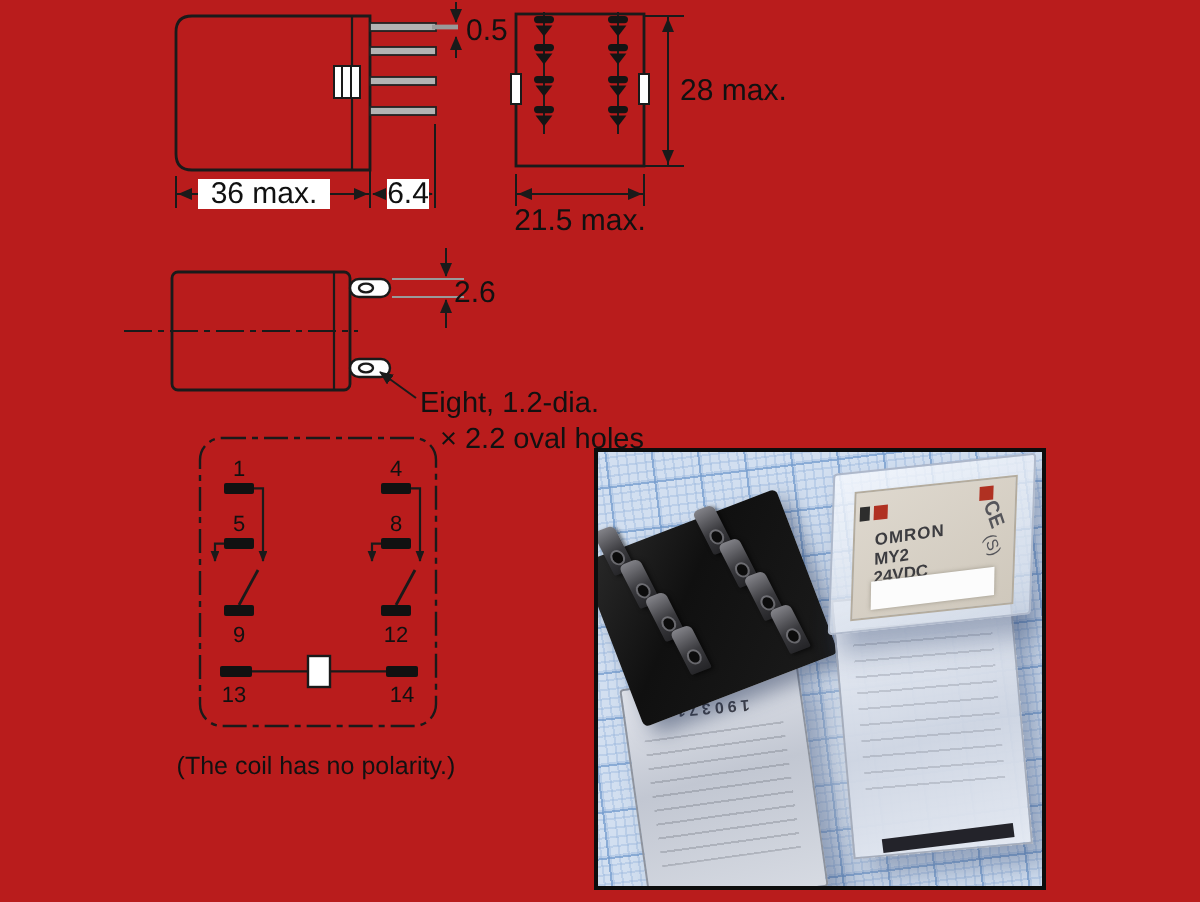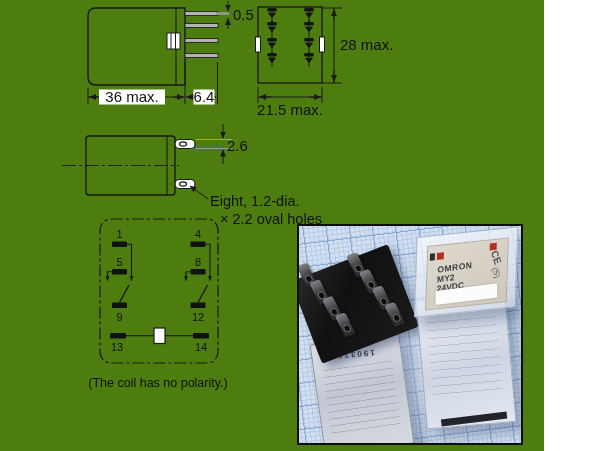--- a/index.html
+++ b/index.html
@@ -1,16 +1,16 @@
 <!DOCTYPE html>
 <html><head>
 <meta charset="utf-8">
 <style>
   html,body{margin:0;padding:0;background:#fff;}
-  #stage{position:relative;width:544px;height:451px;background:#4d7c0f;overflow:hidden;
+  #stage{position:relative;width:600px;height:451px;background:#b91c1c;overflow:hidden;
          font-family:"Liberation Sans",sans-serif;}
   svg{position:absolute;overflow:visible;}
   svg text{font-family:"Liberation Sans",sans-serif;fill:#111;}
   .dimtxt{font-size:15px;}
   .notetxt{font-size:14.5px;}
   .pinnum{font-size:11px;text-anchor:middle;}
   .captxt{font-size:12.5px;text-anchor:middle;}
 
   
   .photo{position:absolute;left:297px;top:224px;width:222px;height:217px;

